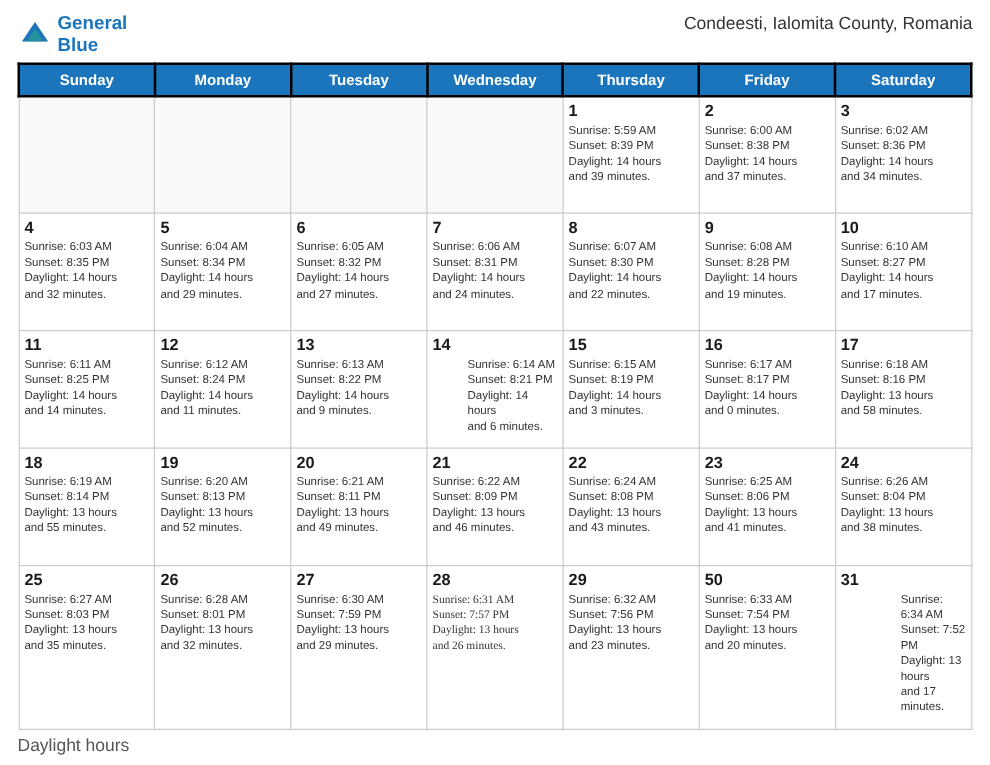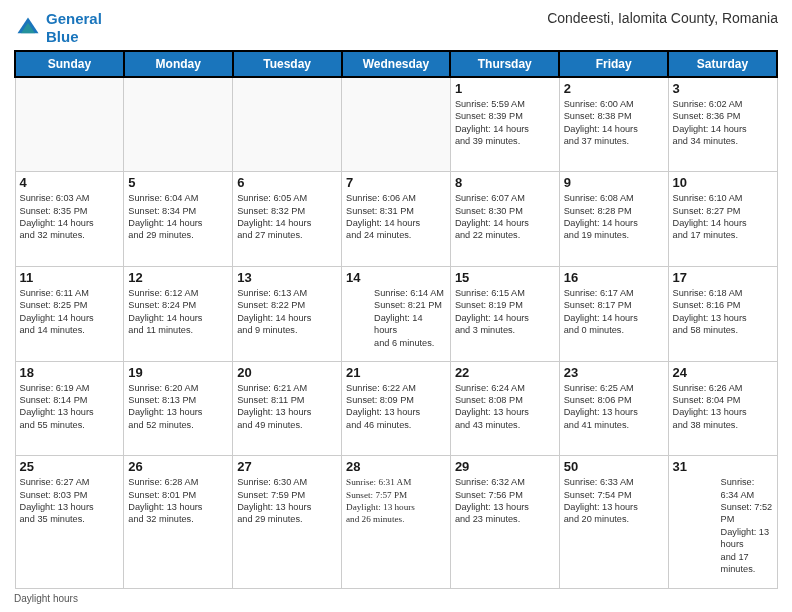--- a/index.html
+++ b/index.html
@@ -89,21 +89,21 @@
       color: #1a1a1a;
       display: block;
       margin-bottom: 2px;
     }
     .day-info {
       font-size: 9.2px;
       color: #333;
       line-height: 1.35;
     }
     .footer-note {
-      font-size: 10px;
+      font-size: 14px;
       color: #555;
       margin-top: 4px;
       text-align: left;
     }
   </style>
 </head>
 <body>
 
 <div class="page">
   <div class="header-row">

